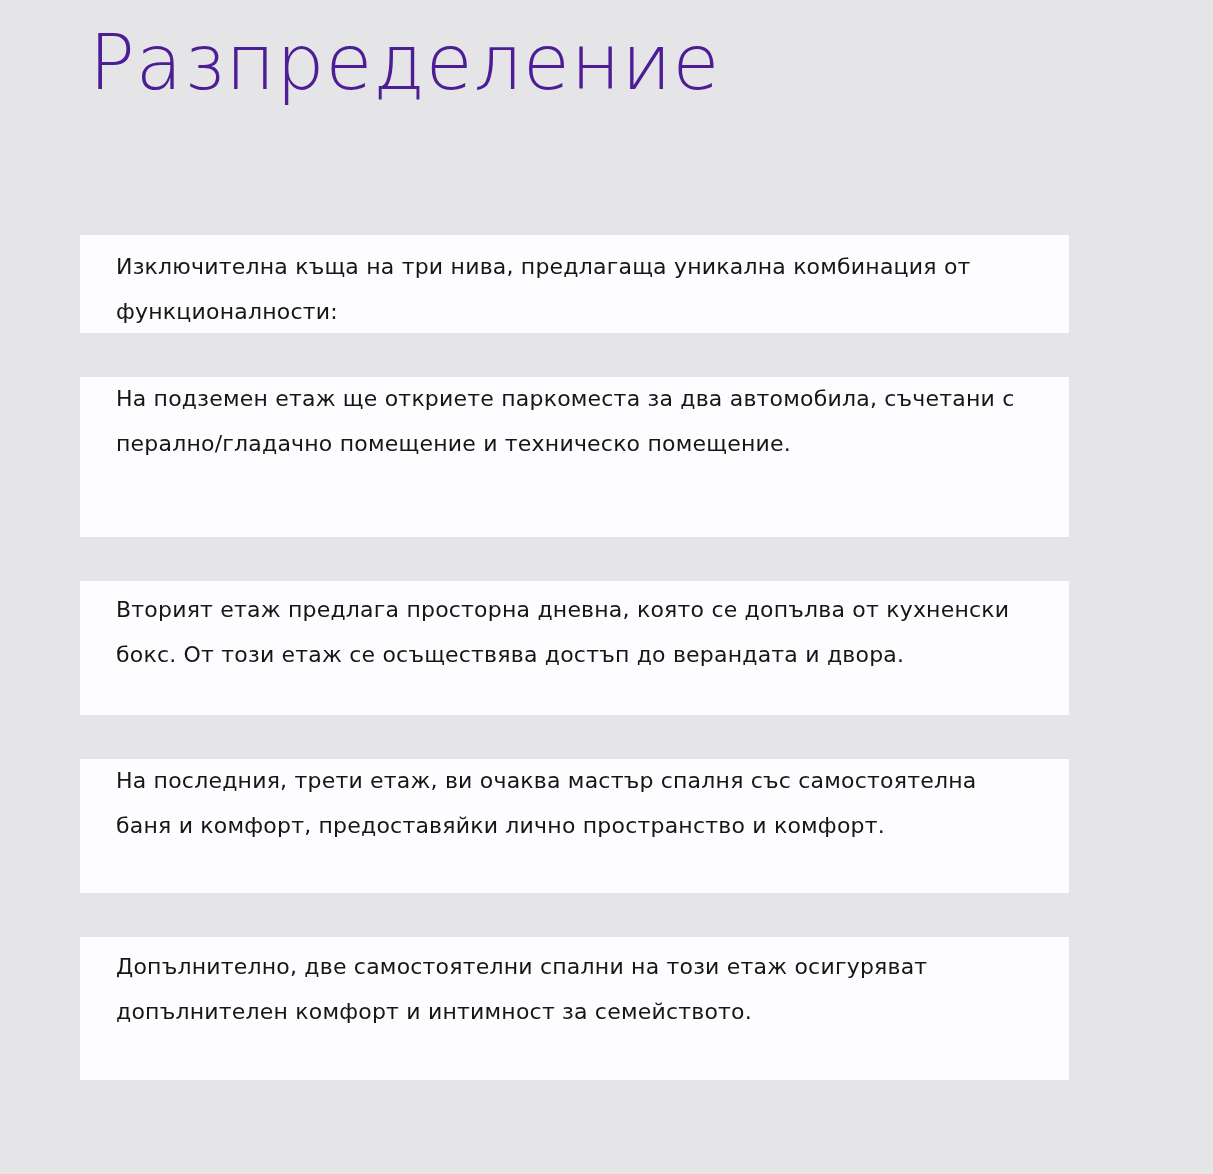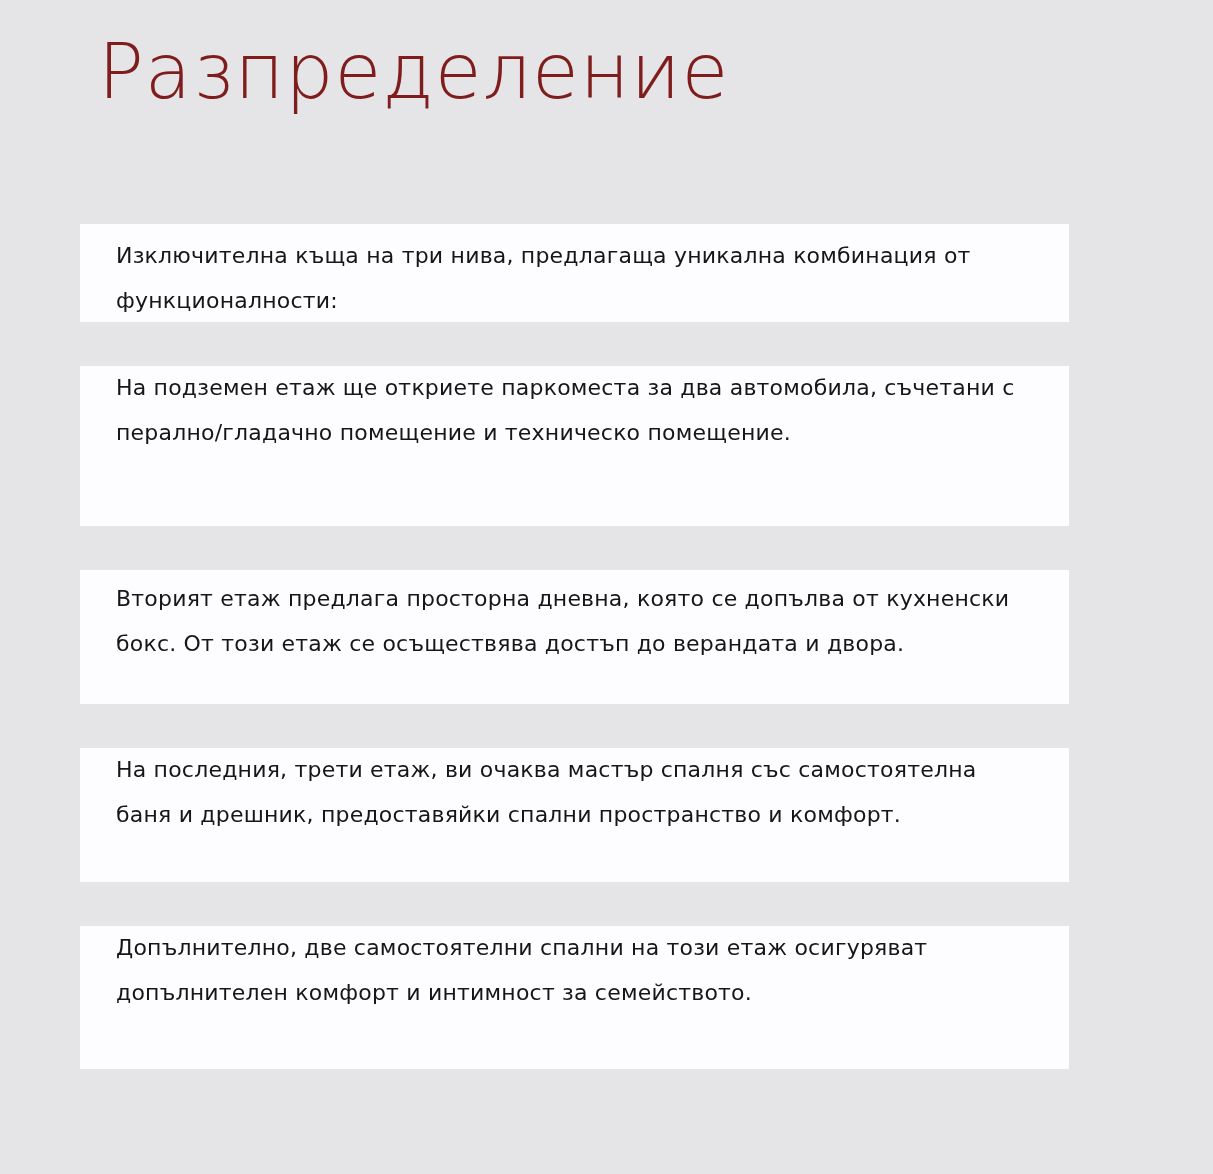--- a/index.html
+++ b/index.html
@@ -12,69 +12,69 @@
       background: #e5e4e6;
       position: relative;
       overflow: hidden;
       font-family: "DejaVu Sans", sans-serif;
       color: #111111;
     }
     .page-title {
       position: absolute;
       left: 82px;
       top: 6px;
-      margin: 16px;
+      margin: 7px;
       font-family: "DejaVu Sans", sans-serif;
       font-weight: 200;
       font-size: 76px;
       line-height: 100px;
       letter-spacing: 1px;
-      color: #7f1d1d;
+      color: #4c1d95;
       -webkit-text-stroke: 0px;
     }
     .section-list {
       position: absolute;
       left: 80px;
-      top: 224px;
+      top: 235px;
       width: 989px;
     }
     .card {
       background: #fdfcfe;
       box-sizing: border-box;
       padding: 10px 40px 0 36px;
       margin-bottom: 44px;
     }
     .card p {
       margin: 0;
       font-family: "DejaVu Sans", sans-serif;
       font-size: 22px;
       line-height: 44.5px;
       color: #161616;
       letter-spacing: 0.2px;
     }
     .card.c1 { height: 98px; }
     .card.c2 { height: 160px; padding-top: 0; }
     .card.c3 { height: 134px; padding-top: 7px; }
     .card.c4 { height: 134px; padding-top: 0; }
-    .card.c5 { height: 143px; padding-top: 0; }
+    .card.c5 { height: 143px; padding-top: 8px; }
   </style>
 </head>
 <body>
 
 <h1 class="page-title">Разпределение</h1>
 
 <div class="section-list">
   <div class="card c1">
     <p>Изключителна къща на три нива, предлагаща уникална комбинация от функционалности:</p>
   </div>
   <div class="card c2">
     <p>На подземен етаж ще откриете паркоместа за два автомобила, съчетани с перално/гладачно помещение и техническо помещение.</p>
   </div>
   <div class="card c3">
     <p>Вторият етаж предлага просторна дневна, която се допълва от кухненски бокс. От този етаж се осъществява достъп до верандата и двора.</p>
   </div>
   <div class="card c4">
-    <p>На последния, трети етаж, ви очаква мастър спалня със самостоятелна баня и дрешник, предоставяйки спални пространство и комфорт.</p>
+    <p>На последния, трети етаж, ви очаква мастър спалня със самостоятелна баня и комфорт, предоставяйки лично пространство и комфорт.</p>
   </div>
   <div class="card c5">
     <p>Допълнително, две самостоятелни спални на този етаж осигуряват допълнителен комфорт и интимност за семейството.</p>
   </div>
 </div>
 
 </body></html>

